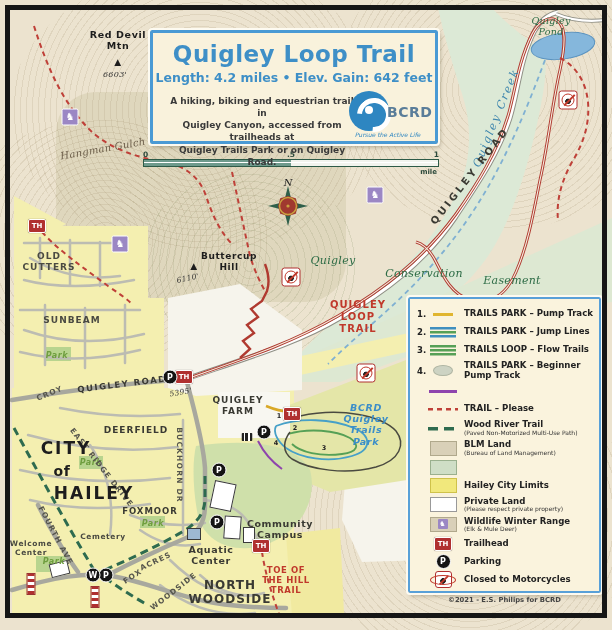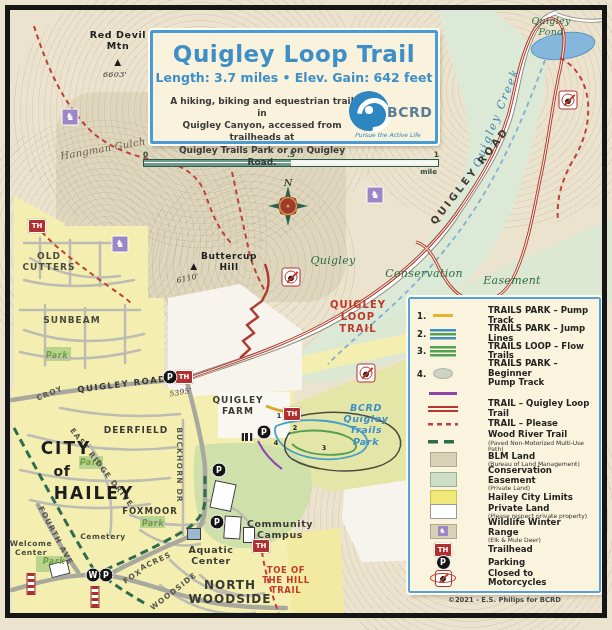--- a/index.html
+++ b/index.html
@@ -62,21 +62,21 @@
   #logo .word{position:absolute;left:40px;top:13px;font-size:14px;font-weight:bold;color:#5a7d99;letter-spacing:.5px;}
   #logo .tag{position:absolute;left:2px;top:40px;width:100%;font-size:6px;font-style:italic;color:#2e86c1;}
   
   #legend{position:absolute;left:408px;top:297px;width:193px;height:296px;z-index:10;
     background:#faf3dd;border:2.5px solid #58a0d8;outline:2px solid #fdfaf0;border-radius:2px;
     box-shadow:2px 3px 4px rgba(60,50,20,.3);padding:8px 6px 4px 7px;box-sizing:border-box;
     display:flex;flex-direction:column;justify-content:space-between;}
   .lrow{display:flex;align-items:center;min-height:13px;}
   .lnum{flex:0 0 11px;font-size:8.5px;font-weight:bold;color:#222;}
   .lsw{flex:0 0 30px;height:14px;margin-right:6px;position:relative;display:flex;align-items:center;justify-content:center;}
-  .ltxt{flex:1;line-height:1.1;margin-left:24px;}
+  .ltxt{flex:1;line-height:1.1;}
   .lbl{display:block;font-size:8.6px;font-weight:bold;color:#222;white-space:pre-line;}
   .lsub{display:block;font-size:6px;color:#333;}
   .lsub:empty{display:none;}
   .sw-pump{background:linear-gradient(#e0b52f,#e0b52f) center/20px 3px no-repeat;}
   .sw-jump{background:
     linear-gradient(#3f8fbf,#3f8fbf) center 2px/26px 2.5px no-repeat,
     linear-gradient(#56a056,#56a056) center 6px/26px 2.5px no-repeat,
     linear-gradient(#3f8fbf,#3f8fbf) center 10px/26px 2.5px no-repeat;}
   .sw-flow{background:
     linear-gradient(#56a056,#56a056) center 2px/26px 2.5px no-repeat,
@@ -316,21 +316,21 @@
   <div class="deer-icon" style="left:375px;top:195px;">♞</div>
   <div class="nomoto" style="left:568px;top:100px;"></div>
   <div class="nomoto" style="left:291px;top:277px;"></div>
   <div class="nomoto" style="left:366px;top:373px;"></div>
   <div class="restroom" style="left:247px;top:437px;"></div>
   <div class="striped" style="left:31px;top:584px;"></div>
   <div class="striped" style="left:95px;top:597px;"></div>
 
   <div id="titlebox">
     <div class="t1">Quigley Loop Trail</div>
-    <div class="t2">Length: 3.7 miles  •  Elev. Gain: 642 feet</div>
+    <div class="t2">Length: 4.2 miles  •  Elev. Gain: 642 feet</div>
     <div class="desc">A hiking, biking and equestrian trail in
 Quigley Canyon, accessed from trailheads at
 Quigley Trails Park or on Quigley Road.</div>
     <div id="logo">
       <div class="circ"></div>
       <div class="word">BCRD</div>
       <div class="tag">Pursue the Active Life</div>
     </div>
   </div>
 
@@ -363,27 +363,20 @@
           <span class="lbl">TRAILS PARK – Beginner
 Pump Track</span>
         </span>
     </div>
     <div class="lrow">
       <span class="lnum"></span>
       <span class="lsw sw-climb"></span>
     </div>
     <div class="lrow">
       <span class="lnum"></span>
-      <span class="lsw sw-loop"></span>
-      <span class="ltxt">
-          <span class="lbl">TRAIL – Quigley Loop Trail</span>
-        </span>
-    </div>
-    <div class="lrow">
-      <span class="lnum"></span>
       <span class="lsw sw-other"></span>
       <span class="ltxt">
           <span class="lbl">TRAIL – Please</span>
         </span>
     </div>
     <div class="lrow">
       <span class="lnum"></span>
       <span class="lsw sw-wrt"></span>
       <span class="ltxt">
           <span class="lbl">Wood River Trail</span>
@@ -397,24 +390,20 @@
         </span>
       <span class="ltxt">
           <span class="lbl">BLM Land</span>
           <span class="lsub">(Bureau of Land Management)</span>
         </span>
     </div>
     <div class="lrow">
       <span class="lnum"></span>
       <span class="lsw sw-cons">
           <span class="sw-box"></span>
-        </span>
-      <span class="ltxt">
-          <span class="lbl">Conservation Easement</span>
-          <span class="lsub">(Private Land)</span>
         </span>
     </div>
     <div class="lrow">
       <span class="lnum"></span>
       <span class="lsw sw-hailey">
           <span class="sw-box"></span>
         </span>
       <span class="ltxt">
           <span class="lbl">Hailey City Limits</span>
         </span>

